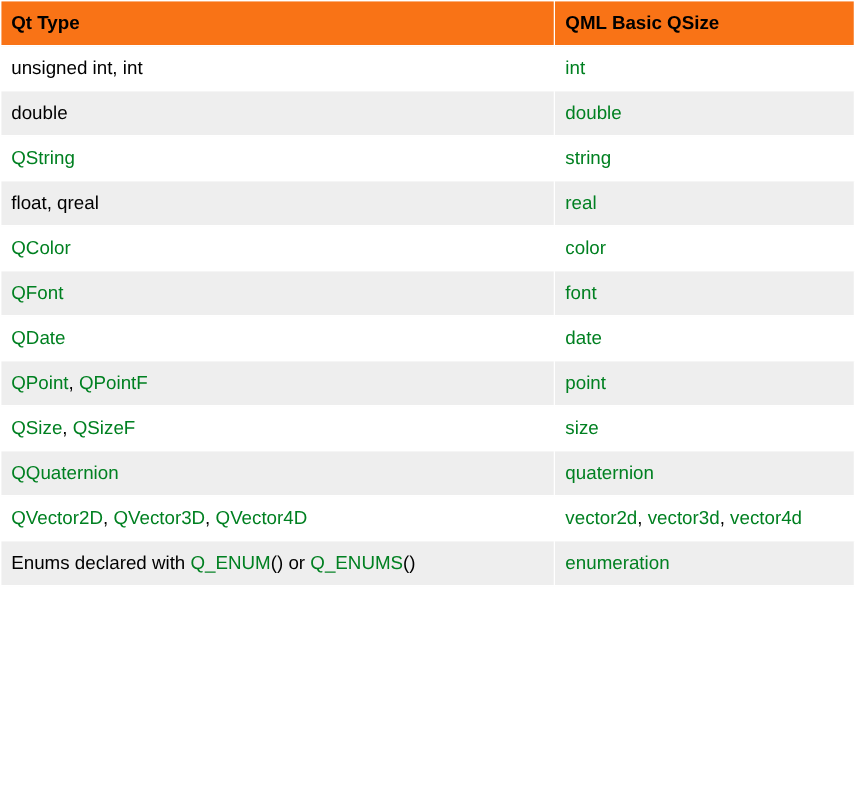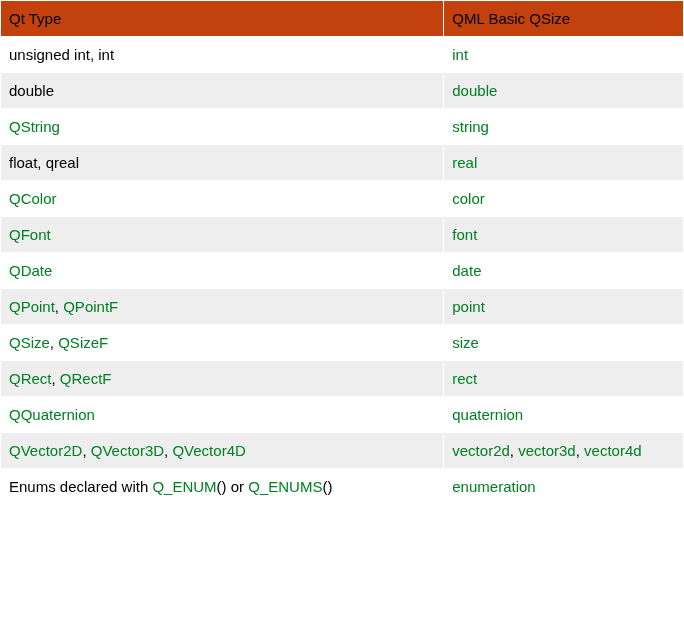--- a/index.html
+++ b/index.html
@@ -15,23 +15,23 @@
     border-collapse: collapse;
     width: 684px;
   }
   th, td {
     text-align: left;
     padding: 9px 8px;
     vertical-align: middle;
     border: 1px solid #fff;
   }
   th {
-    font-weight: normal;
+    font-weight: bold;
     color: #000;
-    background: #c2410c;
+    background: #f97316;
   }
   tbody tr:nth-child(odd) td { background: #ffffff; }
   tbody tr:nth-child(even) td { background: #eeeeee; }
   td.col-qt { width: 444px; }
   td.col-qml { width: 240px; }
   a.link {
     color: #008021;
     text-decoration: none;
     cursor: pointer;
   }
@@ -78,24 +78,20 @@
       </tr>
       <tr>
         <td class="col-qt"><a class="link">QPoint</a><span class="plain">, </span><a class="link">QPointF</a></td>
         <td class="col-qml"><a class="link">point</a></td>
       </tr>
       <tr>
         <td class="col-qt"><a class="link">QSize</a><span class="plain">, </span><a class="link">QSizeF</a></td>
         <td class="col-qml"><a class="link">size</a></td>
       </tr>
       <tr>
-        <td class="col-qt"><a class="link">QRect</a><span class="plain">, </span><a class="link">QRectF</a></td>
-        <td class="col-qml"><a class="link">rect</a></td>
-      </tr>
-      <tr>
         <td class="col-qt"><a class="link">QQuaternion</a></td>
         <td class="col-qml"><a class="link">quaternion</a></td>
       </tr>
       <tr>
         <td class="col-qt"><a class="link">QVector2D</a><span class="plain">, </span><a class="link">QVector3D</a><span class="plain">, </span><a class="link">QVector4D</a></td>
         <td class="col-qml"><a class="link">vector2d</a><span class="plain">, </span><a class="link">vector3d</a><span class="plain">, </span><a class="link">vector4d</a></td>
       </tr>
       <tr>
         <td class="col-qt"><span class="plain">Enums declared with </span><a class="link">Q_ENUM</a><span class="plain">() or </span><a class="link">Q_ENUMS</a><span class="plain">()</span></td>
         <td class="col-qml"><a class="link">enumeration</a></td>

